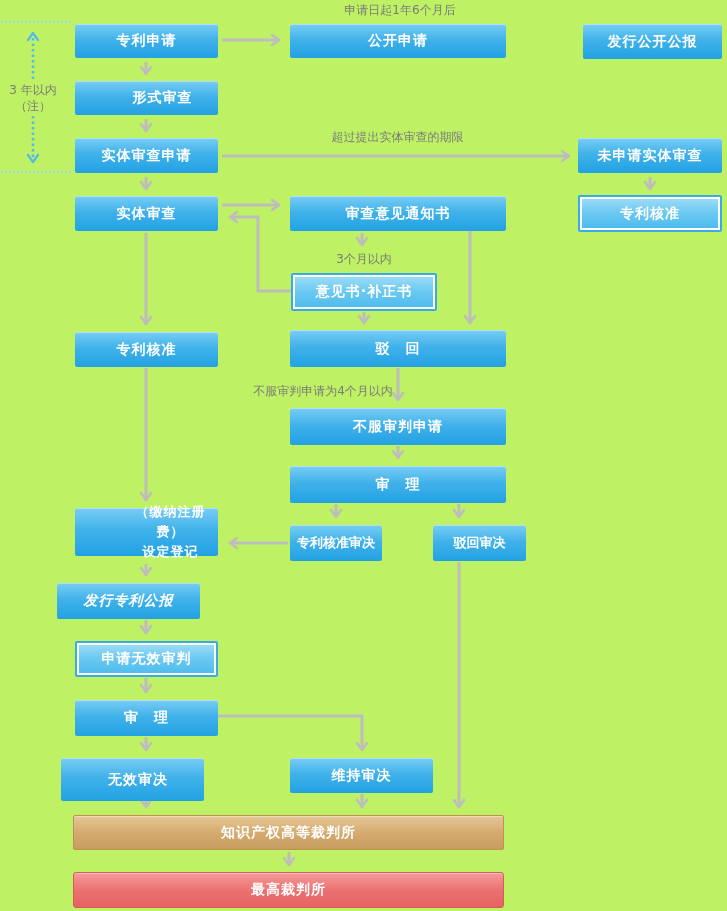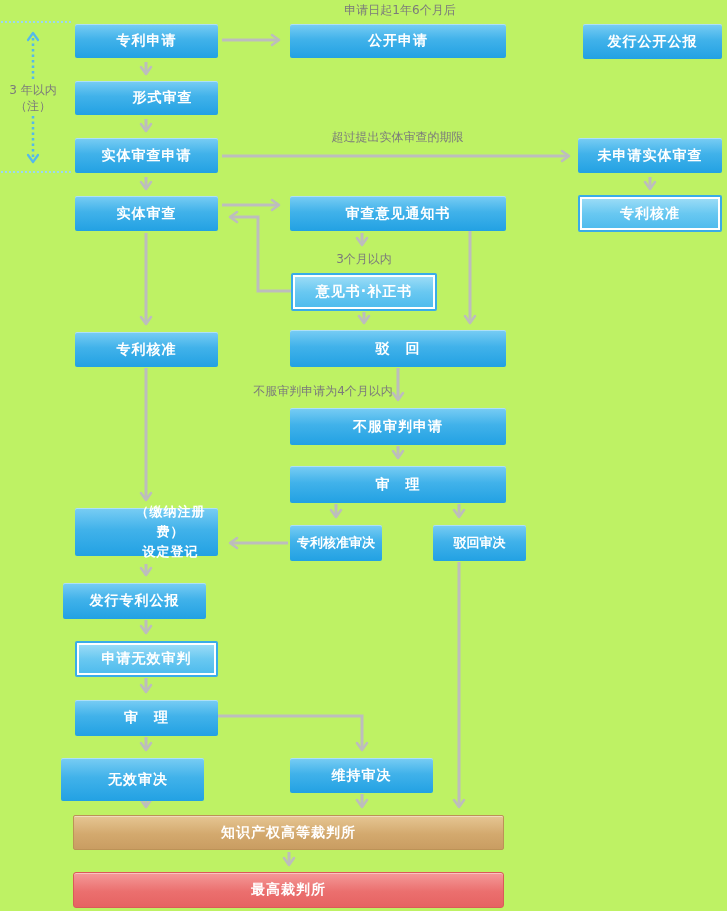--- a/index.html
+++ b/index.html
@@ -141,21 +141,21 @@
   <div class="box twolines" style="left:75px;top:508px;width:143px;height:48px;padding-left:48px;">
     <span>（缴纳注册费）</span>
     <span>设定登记</span>
   </div>
   <div class="box fs13" style="left:290px;top:525px;width:92px;height:36px;">
       <span>专利核准审决</span>
     </div>
   <div class="box fs13" style="left:413px;top:525px;width:93px;height:36px;margin-left:20px;">
       <span>驳回审决</span>
     </div>
-  <div class="box" style="left:63px;top:583px;width:143px;height:36px;">
+  <div class="box" style="left:57px;top:583px;width:143px;height:36px;font-style:italic;">
       <span>发行专利公报</span>
     </div>
   <div class="box bordered" style="left:75px;top:641px;width:143px;height:36px;">
       <span>申请无效审判</span>
     </div>
   <div class="box" style="left:75px;top:700px;width:143px;height:36px;">
       <span>审　理</span>
     </div>
   <div class="box" style="left:61px;top:758px;width:143px;height:43px;padding-left:11px;">
       <span>无效审决</span>

